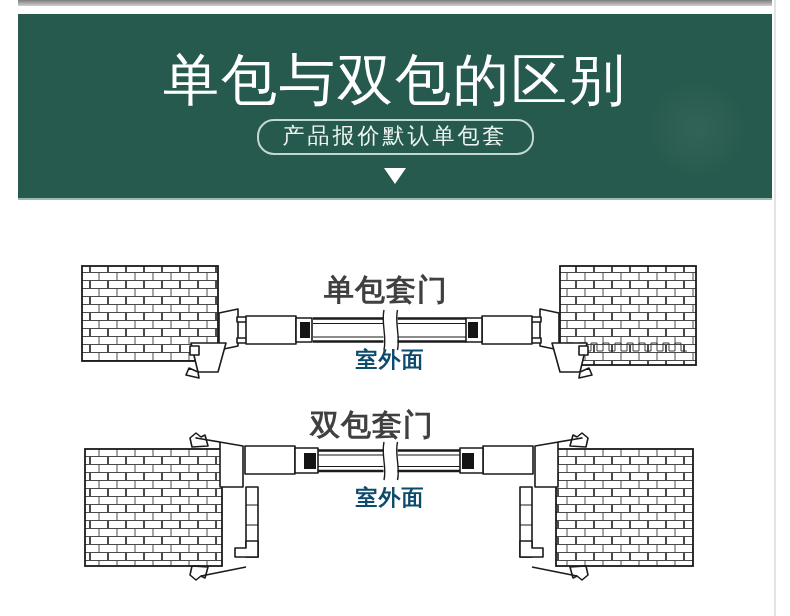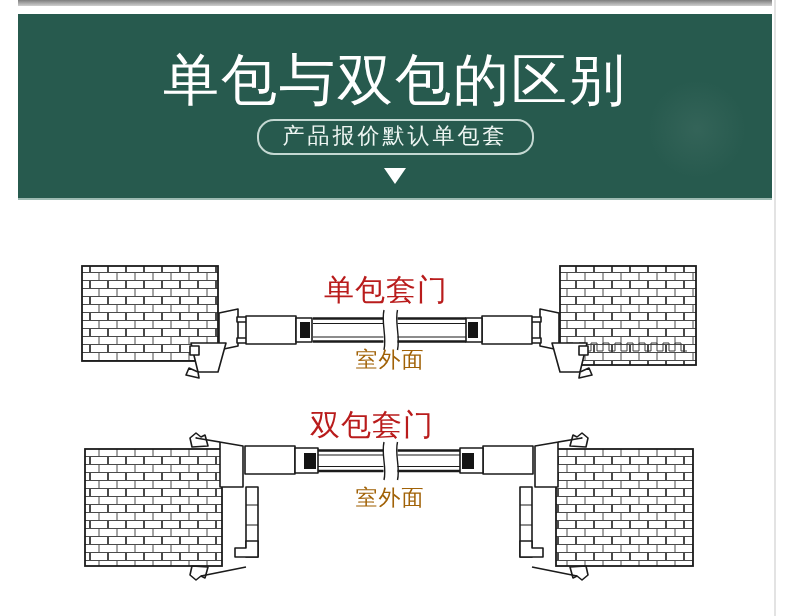--- a/index.html
+++ b/index.html
@@ -34,26 +34,26 @@
     color:#eef6f3;font-size:22px;letter-spacing:3px;white-space:nowrap;
   }
   .banner-arrow{
     margin-top:13px;width:0;height:0;
     border-left:11px solid transparent;border-right:11px solid transparent;
     border-top:16px solid #ffffff;
   }
   .artwork{position:absolute;left:0;top:0;}
   .d-title{
     position:absolute;transform:translateX(-50%);
-    color:#b91c1c;font-size:30px;font-weight:400;letter-spacing:1px;
+    color:#404040;font-size:30px;font-weight:700;letter-spacing:1px;
     line-height:1;white-space:nowrap;
   }
   .d-sub{
     position:absolute;transform:translateX(-50%);
-    color:#a16207;font-size:22px;font-weight:400;letter-spacing:1px;
+    color:#0c4a6e;font-size:22px;font-weight:700;letter-spacing:1px;
     line-height:1;white-space:nowrap;
   }
   .right-border{
     position:absolute;left:774px;top:0;width:2px;height:616px;background:#e3e3e3;
   }
 </style>
 </head>
 <body>
 
 <div class="page">

